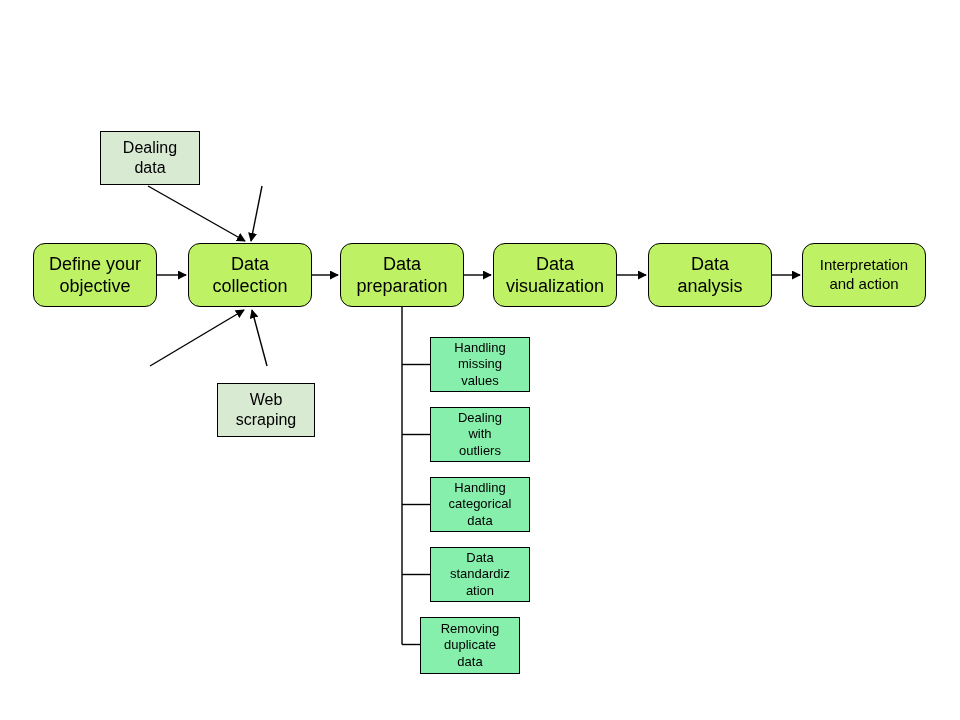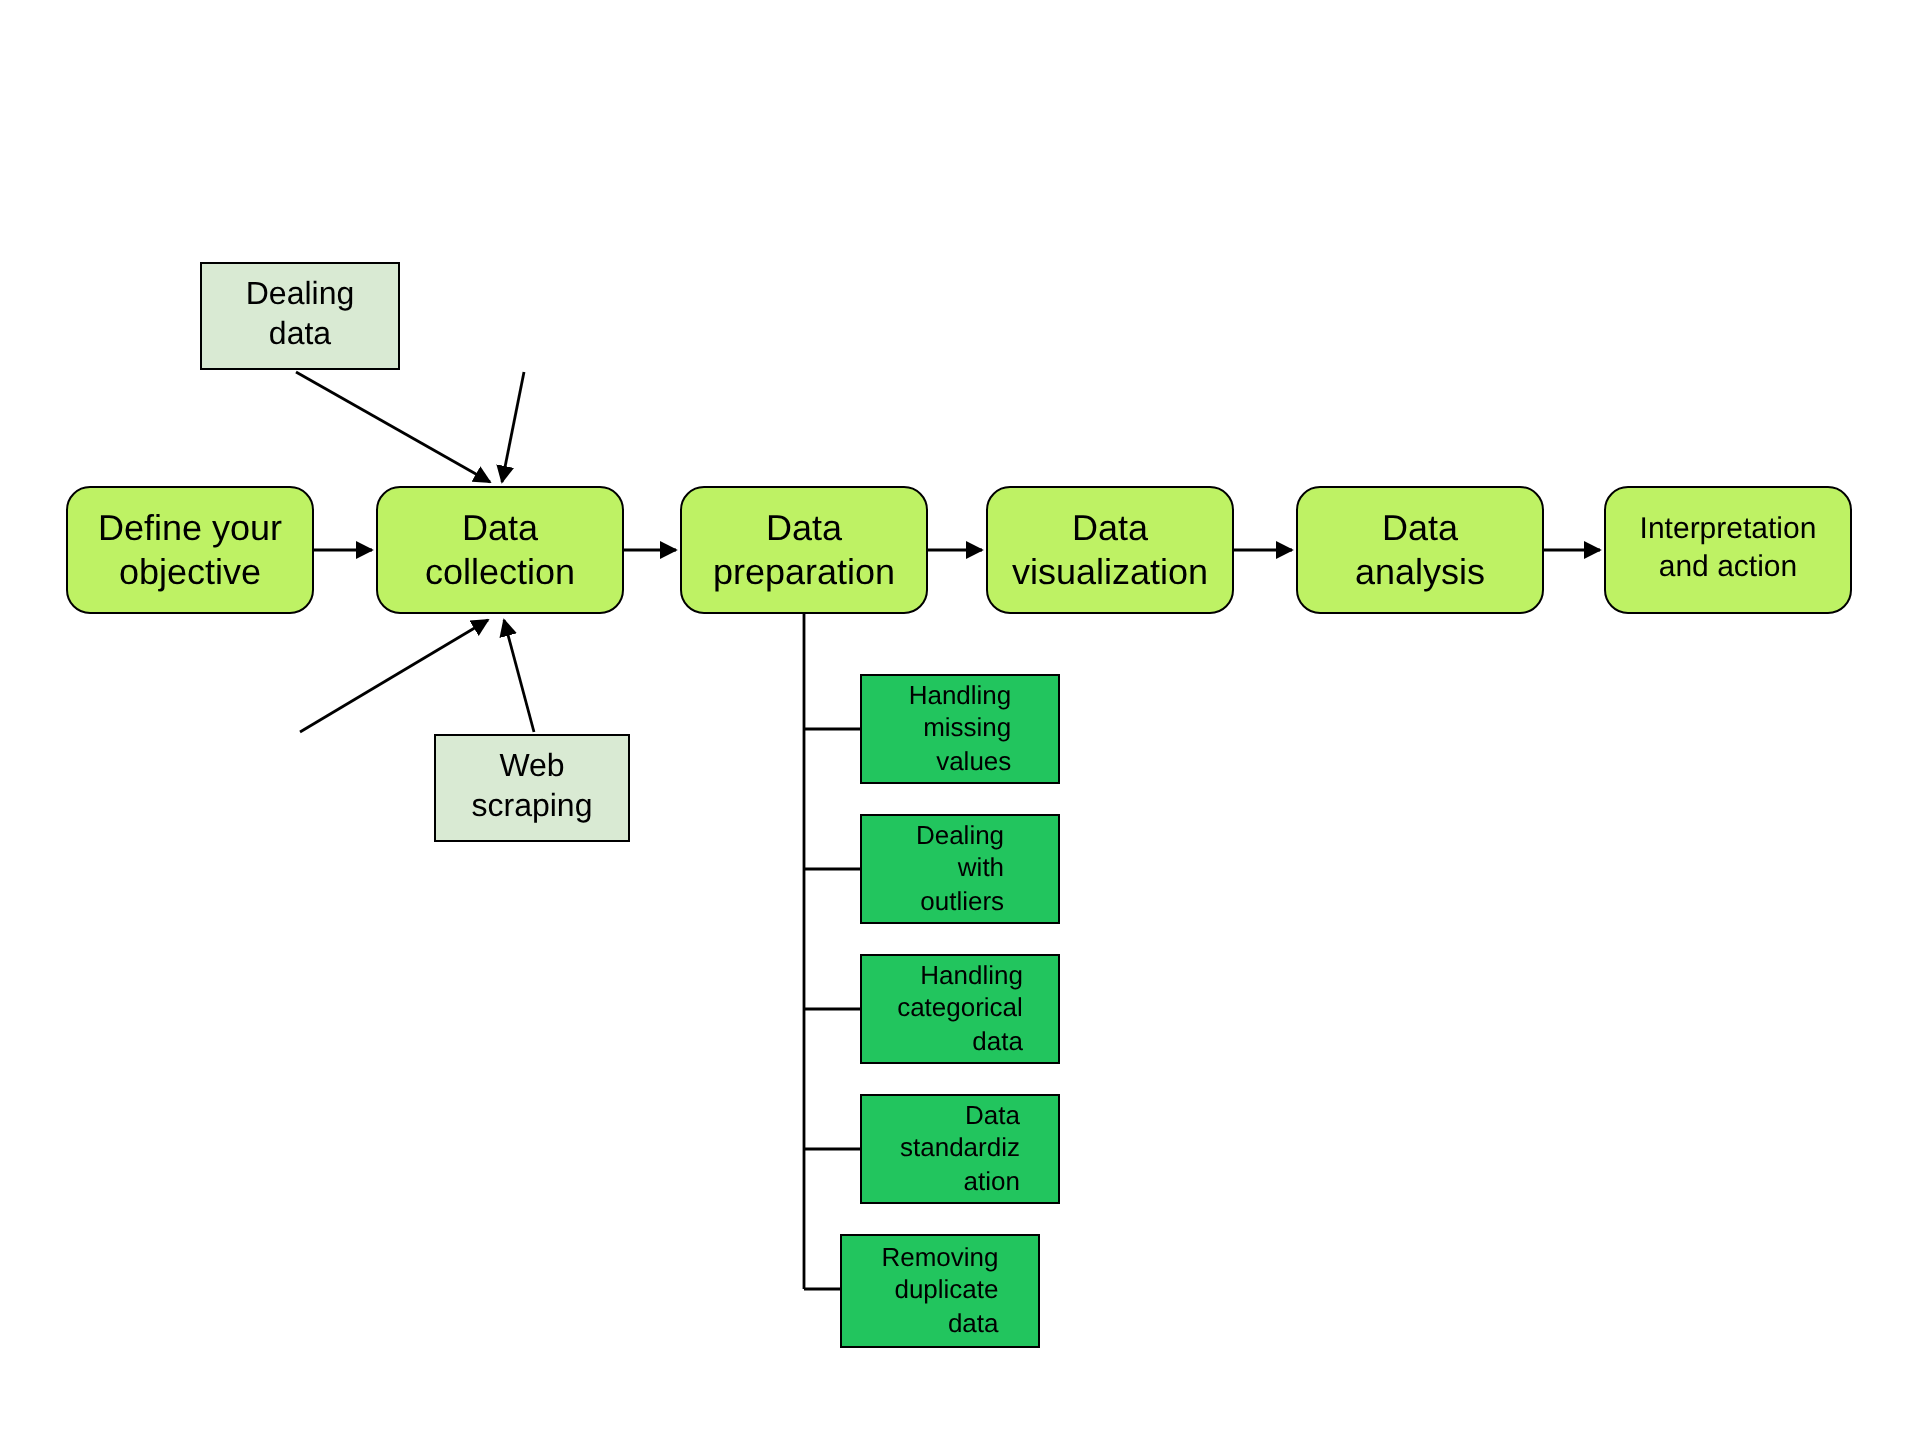--- a/index.html
+++ b/index.html
@@ -44,24 +44,23 @@
   }
   .node-process.small-text {
     font-size: 15px;
   }
   .node-subitem {
     background: #d9ead3;
     border: 1.5px solid #000000;
     font-size: 16px;
   }
   .node-prepstep {
-    background: #22c55e;
+    background: #86efac;
     border: 1.5px solid #000000;
     font-size: 13px;
-    text-align: right;
   }
 </style>
 </head>
 <body>
 
 <div class="canvas">
 
   <svg class="connector-layer" width="960" height="720" viewBox="0 0 960 720" xmlns="http://www.w3.org/2000/svg">
     <defs>
       <marker id="arrow" viewBox="0 0 10 10" markerWidth="9" markerHeight="9" refX="9" refY="5" orient="auto" markerUnits="userSpaceOnUse">
@@ -112,21 +111,21 @@
   </div>
   <div class="node node-process small-text" style="left:802px;top:243px;width:124px;height:64px">
     <span class="label">Interpretation
 and action</span>
   </div>
 
   <div class="node node-subitem" style="left:100px;top:131px;width:100px;height:54px">
     <span class="label">Dealing
 data</span>
   </div>
-  <div class="node node-subitem" style="left:217px;top:367px;width:98px;height:54px">
+  <div class="node node-subitem" style="left:217px;top:383px;width:98px;height:54px">
     <span class="label">Web
 scraping</span>
   </div>
 
   <div class="node node-prepstep" style="left:430px;top:337px;width:100px;height:55px">
     <span class="label">Handling
 missing
 values</span>
   </div>
   <div class="node node-prepstep" style="left:430px;top:407px;width:100px;height:55px">

